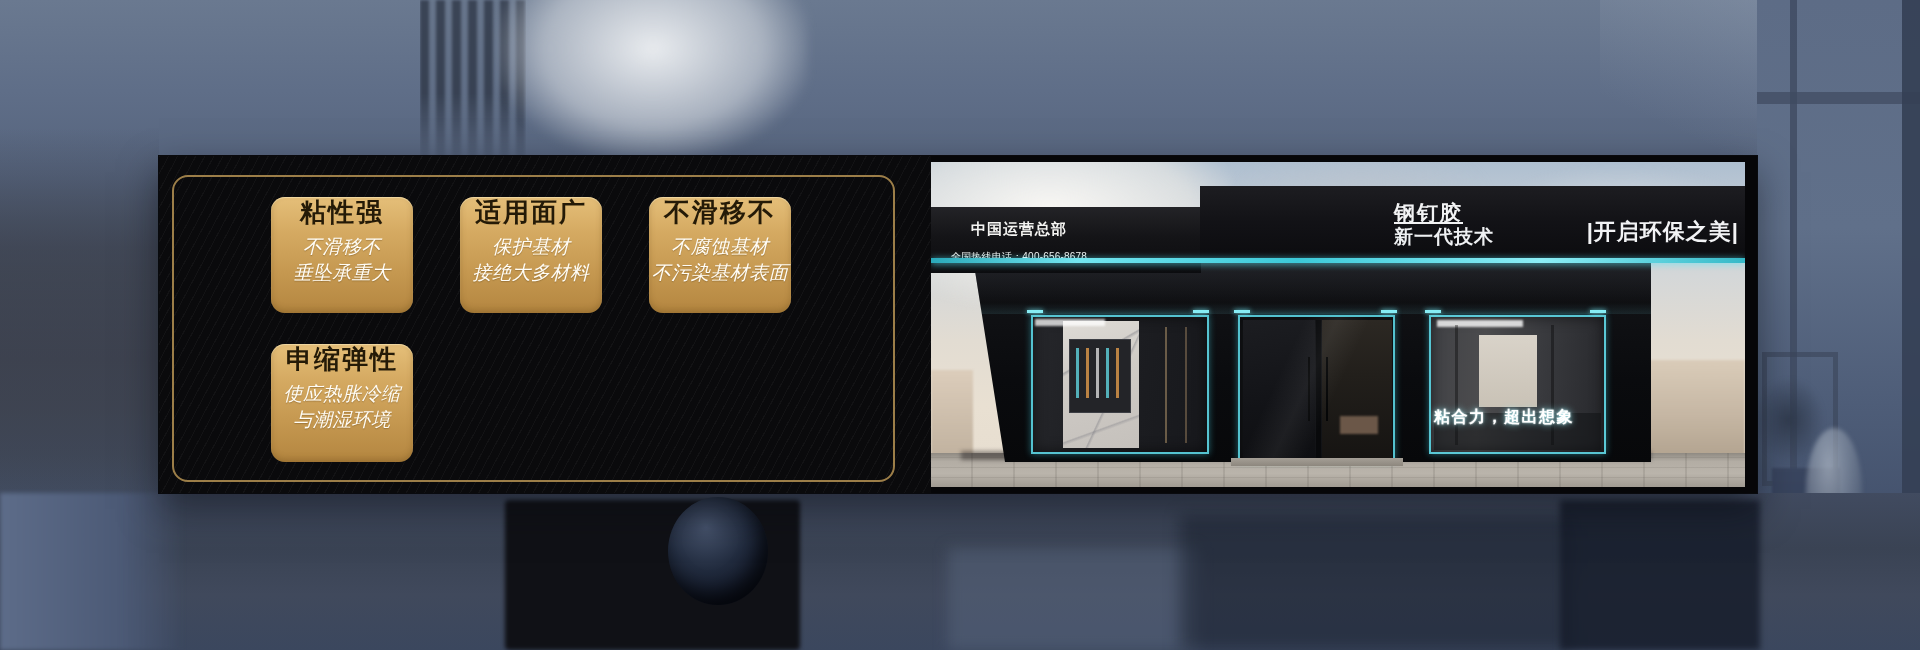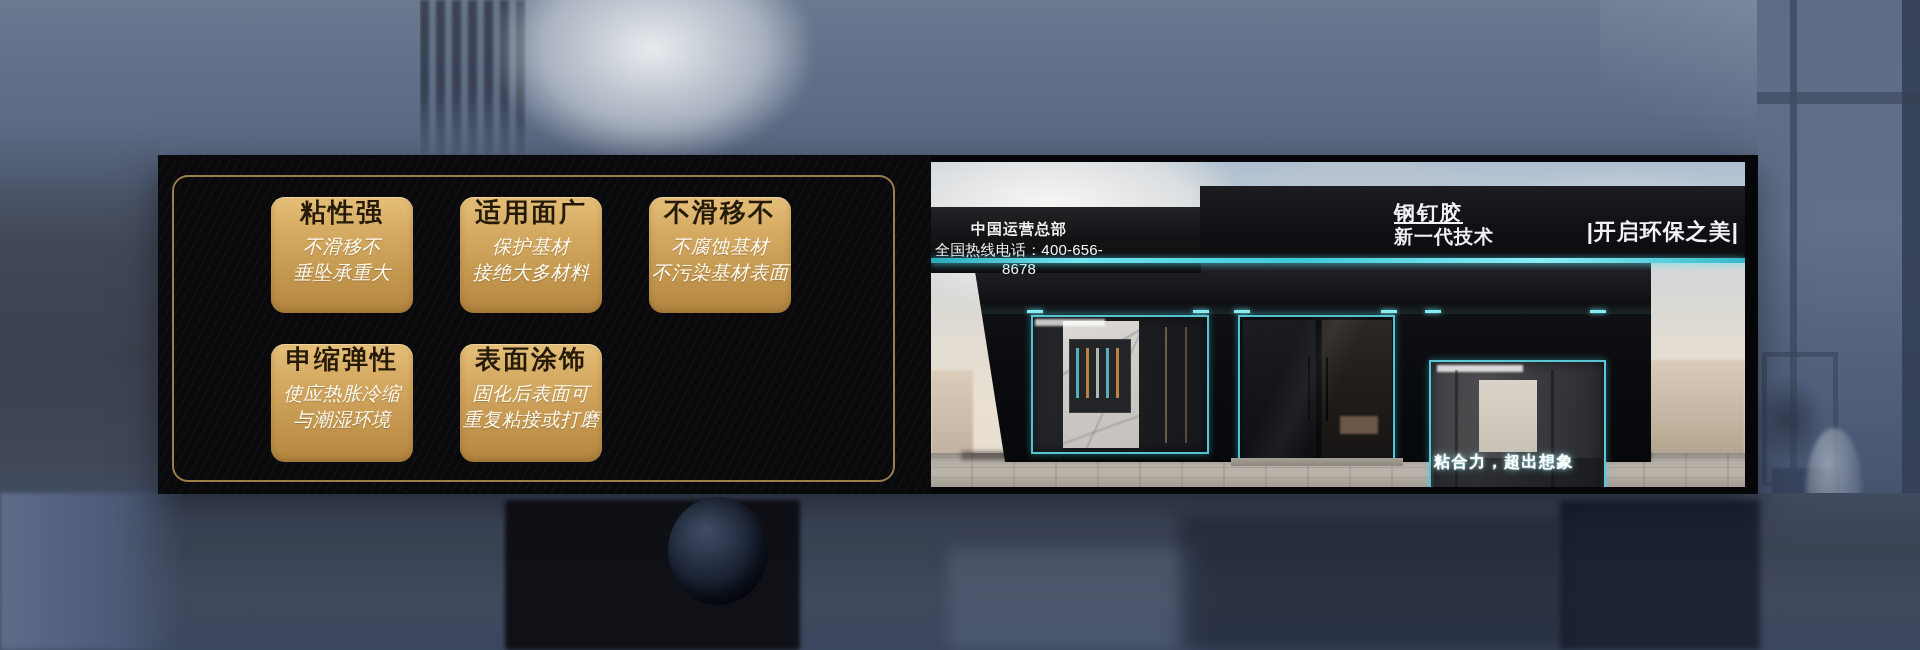--- a/index.html
+++ b/index.html
@@ -80,21 +80,21 @@
   .ph-shadow{left:30px;top:289px;width:690px;height:9px;background:rgba(35,32,30,.45);filter:blur(2px);}
   .ph-building{left:28px;top:96px;width:692px;height:204px;
     background:linear-gradient(180deg,#191a1e 0%,#101114 25%,#0a0b0e 60%,#07080a 100%);
     clip-path:polygon(14px 0,100% 0,100% 100%,46px 100%);}
   .ph-canopy-shade{left:0;top:0;width:100%;height:56px;
     background:linear-gradient(180deg,rgba(42,44,50,.6),rgba(0,0,0,.15) 80%,rgba(120,220,235,.10) 100%);}
   .ph-sign-left{left:0;top:45px;width:270px;height:66px;
     background:linear-gradient(180deg,#232327 0%,#141417 45%,#0c0c0f 100%);}
   .sign-left-txt{left:0;top:14px;width:176px;text-align:center;color:#f4f4f2;}
   .hq{font-size:15px;font-weight:700;letter-spacing:1px;line-height:1.1;}
-  .hotline{font-size:15px;margin-top:3px;letter-spacing:.2px;}
+  .hotline{font-size:10px;margin-top:12px;letter-spacing:.2px;}
   .ph-sign-main{left:269px;top:24px;width:545px;height:72px;
     background:linear-gradient(180deg,#1d1d21 0%,#121216 50%,#0c0c0f 100%);}
   .brand{left:24px;top:10px;font-size:50px;font-weight:700;color:#f0f1f3;letter-spacing:6px;line-height:1;
     text-shadow:2px 3px 3px rgba(0,0,0,.55),0 1px 0 rgba(255,255,255,.25);}
   .product{left:194px;top:16px;font-size:21px;font-weight:700;color:#f2f3f4;letter-spacing:2px;line-height:1;text-decoration:underline;}
   .tech{left:194px;top:41px;font-size:19px;font-weight:700;color:#eef0f2;letter-spacing:1px;line-height:1;}
   .right-slogan{right:6px;top:35px;font-size:22px;font-weight:700;color:#f2f3f5;letter-spacing:1px;line-height:1;}
   .ph-teal{left:0;top:96px;width:814px;height:5px;
     background:linear-gradient(90deg,#2aa9ba,#73e6f0 18%,#3cc9d8 45%,#8ceef6 75%,#35b9c8 100%);
     box-shadow:0 1px 7px rgba(90,230,245,.75);}
@@ -119,21 +119,21 @@
     background:linear-gradient(170deg,#1c1d21,#121317 60%,#0e0f12);}
   .leaf-r{left:82px;top:3px;width:70px;height:138px;
     background:linear-gradient(180deg,#2c2823 0%,#221f1b 40%,#161412 100%);}
   .door-table{left:18px;top:96px;width:38px;height:18px;background:#6b5748;filter:blur(1px);}
   .door-post{left:76px;top:3px;width:5px;height:138px;background:#08090b;}
   .door-handle-l{left:68px;top:40px;width:2px;height:64px;background:#050607;}
   .door-handle-r{left:86px;top:40px;width:2px;height:64px;background:#050607;}
   .door-reflect{left:0;top:0;width:100%;height:100%;
     background:linear-gradient(115deg,transparent 30%,rgba(255,255,255,.06) 45%,transparent 60%);}
   .door-step{left:300px;top:296px;width:172px;height:8px;background:linear-gradient(180deg,#a59f96,#8d877e);}
-  .win-right{left:498px;width:177px;background:linear-gradient(95deg,#404145 0%,#4c4c4e 30%,#3a3b3f 60%,#27282c 100%);margin-top:45px;}
+  .win-right{left:498px;width:177px;background:linear-gradient(95deg,#404145 0%,#4c4c4e 30%,#3a3b3f 60%,#27282c 100%);}
   .ceil-light{left:6px;top:3px;width:86px;height:7px;background:rgba(255,255,255,.8);filter:blur(1px);}
   .wall-panel{left:48px;top:18px;width:58px;height:72px;
     background:linear-gradient(180deg,#d9d3c9,#c9c2b6);filter:blur(.5px);}
   .mullion1{left:24px;top:8px;width:3px;height:120px;background:rgba(0,0,0,.35);}
   .mullion2{left:120px;top:8px;width:3px;height:120px;background:rgba(0,0,0,.35);}
   .lower-band{left:3px;top:96px;width:167px;height:37px;background:rgba(14,15,18,.5);}
   .win-slogan{left:3px;top:92px;width:100%;font-size:16px;font-weight:700;color:#ffffff;letter-spacing:1.5px;line-height:1;
     text-shadow:0 0 7px rgba(150,240,250,.95),0 0 2px #fff;}
   .tick{width:16px;height:3px;background:#86ecf4;box-shadow:0 0 5px rgba(120,235,245,.9);top:148px;}
 </style>
@@ -182,25 +182,20 @@
         <div class="card">
           <div class="card-title">不滑移不</div>
           <div class="card-line">不腐蚀基材</div>
           <div class="card-line">不污染基材表面</div>
         </div>
         <div class="card r2">
           <div class="card-title">申缩弹性</div>
           <div class="card-line">使应热胀冷缩</div>
           <div class="card-line">与潮湿环境</div>
         </div>
-        <div class="card r2">
-          <div class="card-title">表面涂饰</div>
-          <div class="card-line">固化后表面可</div>
-          <div class="card-line">重复粘接或打磨</div>
-        </div>
 
       </div>
     </div>
 
     <div class="abs photo">
       <div class="abs ph-cloud1"></div>
       <div class="abs ph-cloud2"></div>
       <div class="abs ph-cloud3"></div>
       <div class="abs ph-groundL"></div>
       <div class="abs ph-groundR"></div>

